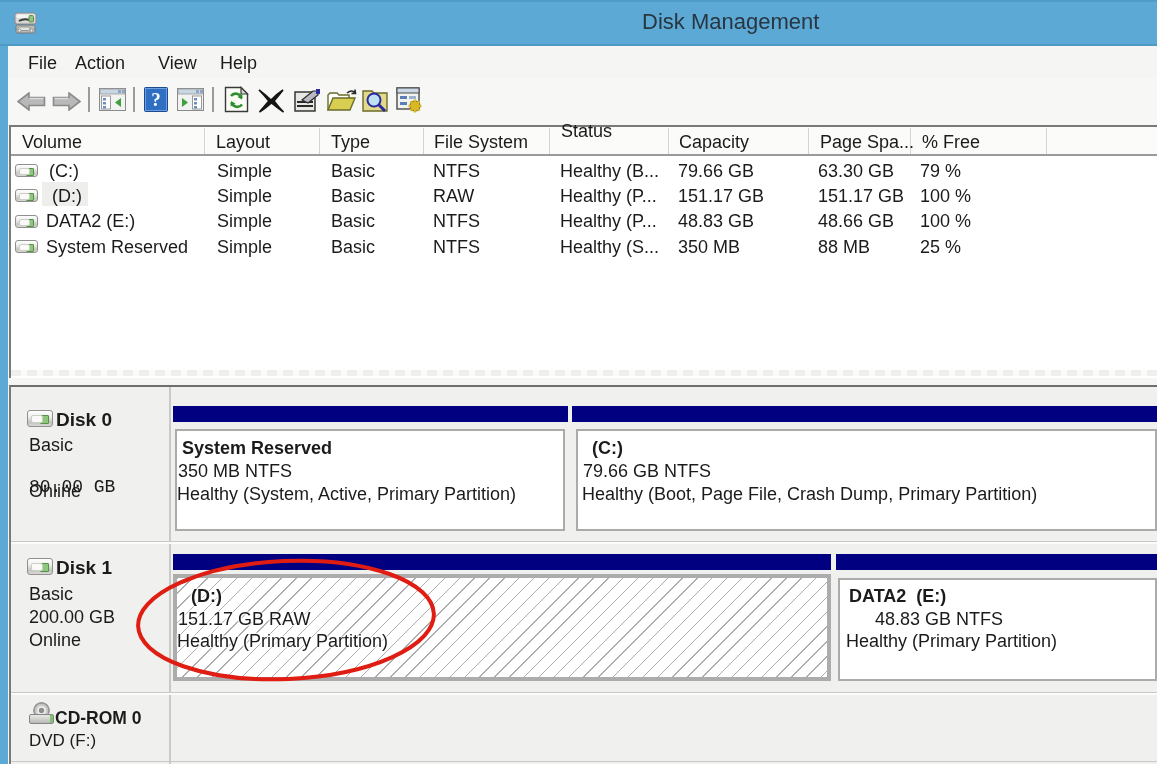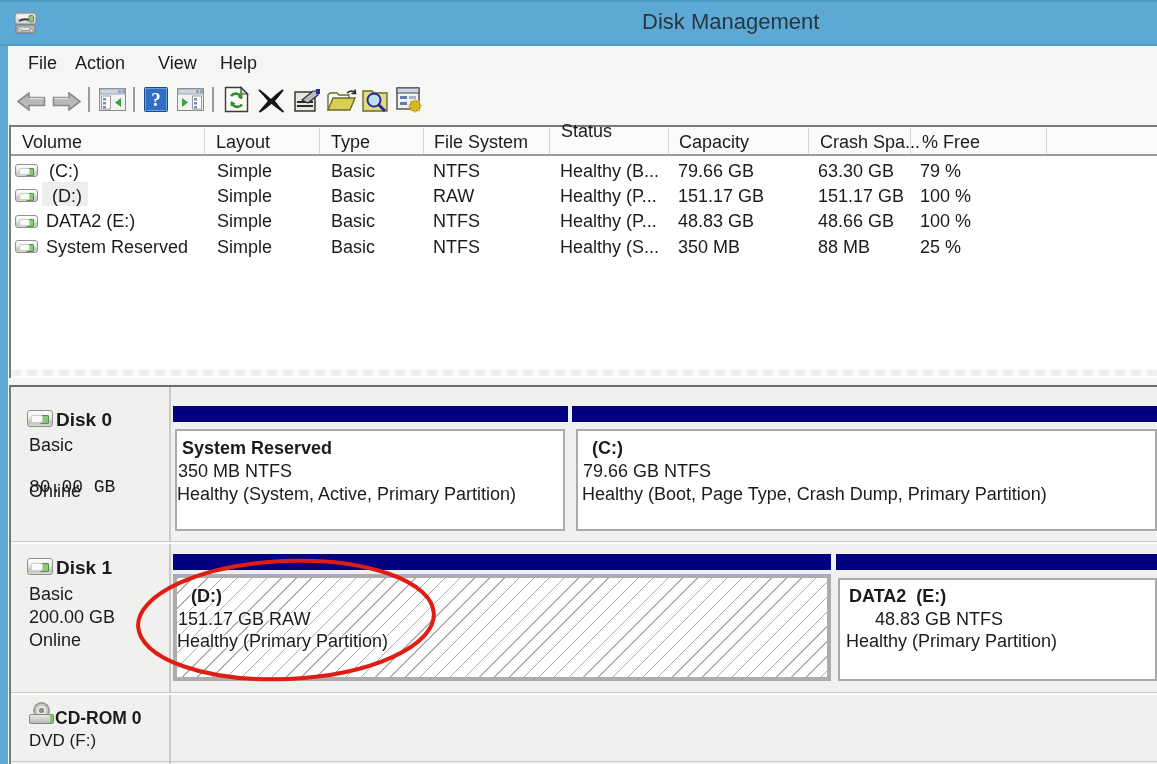--- a/index.html
+++ b/index.html
@@ -163,21 +163,21 @@
 <div class="abs" style="left:668px;top:128px;width:1px;height:26px;background:#d4d4d4;"></div>
 <div class="abs" style="left:808px;top:128px;width:1px;height:26px;background:#d4d4d4;"></div>
 <div class="abs" style="left:910px;top:128px;width:1px;height:26px;background:#d4d4d4;"></div>
 <div class="abs" style="left:1046px;top:128px;width:1px;height:26px;background:#d4d4d4;"></div>
 <div class="abs t18" style="left:22px;top:131px;">Volume</div>
 <div class="abs t18" style="left:216px;top:131px;">Layout</div>
 <div class="abs t18" style="left:331px;top:131px;">Type</div>
 <div class="abs t18" style="left:434px;top:131px;">File System</div>
 <div class="abs t18" style="left:561px;top:120px;">Status</div>
 <div class="abs t18" style="left:679px;top:131px;">Capacity</div>
-<div class="abs t18" style="left:820px;top:131px;">Crash Spa...</div>
+<div class="abs t18" style="left:820px;top:131px;">Page Spa...</div>
 <div class="abs t18" style="left:922px;top:131px;">% Free</div>
 
 <div class="abs" style="left:42px;top:182px;width:46px;height:24px;background:#eeeeed;"></div>
 
 <div id="rows">
 
   <div class="abs rowicon" style="left:15px;top:164px;"></div>
   <div class="abs t18" style="left:49px;top:160px;">(C:)</div>
   <div class="abs t18" style="left:217px;top:160px;">Simple</div>
   <div class="abs t18" style="left:331px;top:160px;">Basic</div>
@@ -241,21 +241,21 @@
   <div class="abs" style="left:173px;top:406px;width:395px;height:16px;background:#000080;"></div>
   <div class="abs" style="left:175px;top:429px;width:390px;height:102px;background:#fff;border:2px solid #ababab;"></div>
   <div class="abs t18 b" style="left:182px;top:437px;">System Reserved</div>
   <div class="abs t18" style="left:178px;top:459.5px;">350 MB NTFS</div>
   <div class="abs t18" style="left:177px;top:482.5px;">Healthy (System, Active, Primary Partition)</div>
 
   <div class="abs" style="left:572px;top:406px;width:585px;height:16px;background:#000080;"></div>
   <div class="abs" style="left:576px;top:429px;width:581px;height:102px;background:#fff;border:2px solid #ababab;"></div>
   <div class="abs t18 b" style="left:592px;top:437px;">(C:)</div>
   <div class="abs t18" style="left:583px;top:459.5px;">79.66 GB NTFS</div>
-  <div class="abs t18" style="left:582px;top:482.5px;">Healthy (Boot, Page Type, Crash Dump, Primary Partition)</div>
+  <div class="abs t18" style="left:582px;top:482.5px;">Healthy (Boot, Page File, Crash Dump, Primary Partition)</div>
 
   <div class="abs diskicon" style="left:27px;top:558px;"></div>
   <div class="abs b" style="left:56px;top:556px;font-size:19px;line-height:23px;white-space:nowrap;">Disk 1</div>
   <div class="abs t18" style="left:29px;top:583px;">Basic</div>
   <div class="abs t18" style="left:29px;top:605.5px;">200.00 GB</div>
   <div class="abs t18" style="left:29px;top:628.5px;">Online</div>
 
   <div class="abs" style="left:173px;top:554px;width:658px;height:16px;background:#000080;"></div>
   <div class="abs" style="left:173px;top:574px;width:658px;height:107px;background:#acacac;"></div>
   <div class="abs" style="left:177px;top:578px;width:650px;height:99px;background:

